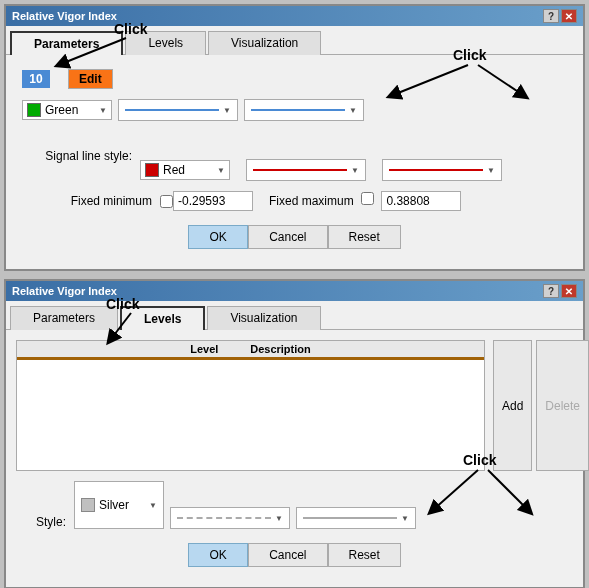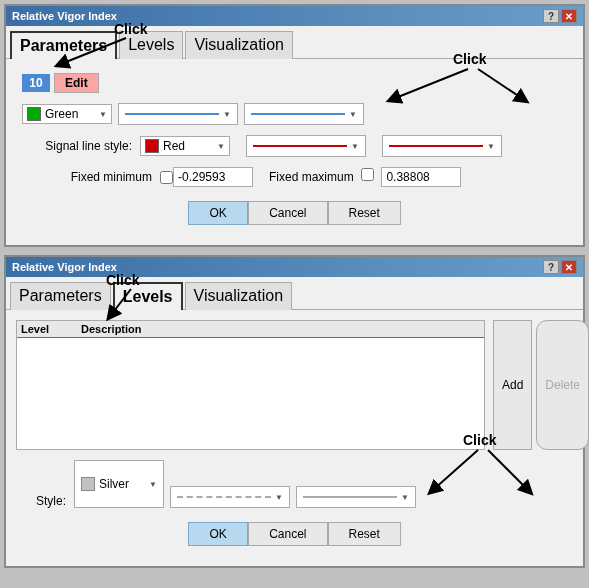--- a/index.html
+++ b/index.html
@@ -53,26 +53,26 @@
 
     .tabs {
       display: flex;
       border-bottom: 1px solid #aaa;
       background: #f0f0f0;
       padding: 4px 4px 0 4px;
       gap: 2px;
     }
 
     .tab {
-      padding: 4px 8px;
+      padding: 4px 22px;
       border: 1px solid #aaa;
       border-bottom: none;
       background: #e0e0e0;
       cursor: pointer;
-      font-size: 16px;
+      font-size: 12px;
       position: relative;
       top: 1px;
     }
 
     .tab.active {
       background: #f0f0f0;
       border: 2px solid #333;
       border-bottom: none;
       font-weight: bold;
       z-index: 1;
@@ -91,35 +91,35 @@
     .field-label {
       width: 110px;
       text-align: right;
       margin-right: 8px;
       font-size: 12px;
     }
 
     .field-value {
       display: flex;
       align-items: center;
-      gap: 4px;
+      gap: 18px;
     }
 
     .period-box {
       background: #4a8ad4;
       color: white;
       padding: 2px 6px;
       font-size: 12px;
       font-weight: bold;
       min-width: 28px;
       text-align: center;
     }
 
     .edit-btn {
-      background: #fca5a5;
+      background: #f97316;
       border: 1px solid #aaa;
       padding: 2px 10px;
       cursor: pointer;
       font-size: 12px;
       font-weight: bold;
     }
 
     .color-dropdown {
       display: flex;
       align-items: center;
@@ -219,22 +219,23 @@
     .levels-table {
       flex: 1;
       border: 1px solid #aaa;
       background: white;
       min-height: 130px;
     }
 
     .levels-table-header {
       display: flex;
       background: #e8e8e8;
-      border-bottom: 1px solid #a16207;
+      border-bottom: 3px solid #a16207;
       padding: 2px 4px;
+      justify-content: center;
     }
 
     .levels-table-header span {
       font-size: 11px;
       font-weight: bold;
     }
 
     .levels-table-header span:first-child {
       width: 60px;
     }
@@ -250,21 +251,20 @@
       border: 1px solid #aaa;
       background: #e8e8e8;
       cursor: pointer;
       font-size: 12px;
       width: 80px;
     }
 
     .levels-btn.disabled {
       color: #aaa;
       cursor: default;
-      border-radius: 11px;
     }
 
     .style-row {
       display: flex;
       align-items: flex-end;
       margin-top: 10px;
     }
 
     .style-label {
       width: 50px;
@@ -407,21 +407,21 @@
           <div class="solid-line"></div>
         </div>
         <div class="line-style-box">
           <div class="solid-line"></div>
         </div>
       </div>
     </div>
 
     <div class="field-row">
       <div class="field-label">Signal line style:</div>
-      <div class="field-value" style="gap:16px;">
+      <div class="field-value" style="gap:16px;margin-top:28px;">
         <div class="color-dropdown">
           <div class="color-block" style="background:#cc0000;"></div>
           <span>Red</span>
         </div>
         <div class="line-style-box">
           <div class="solid-line" style="background:#cc0000;"></div>
         </div>
         <div class="line-style-box">
           <div class="solid-line" style="background:#cc0000;"></div>
         </div>

